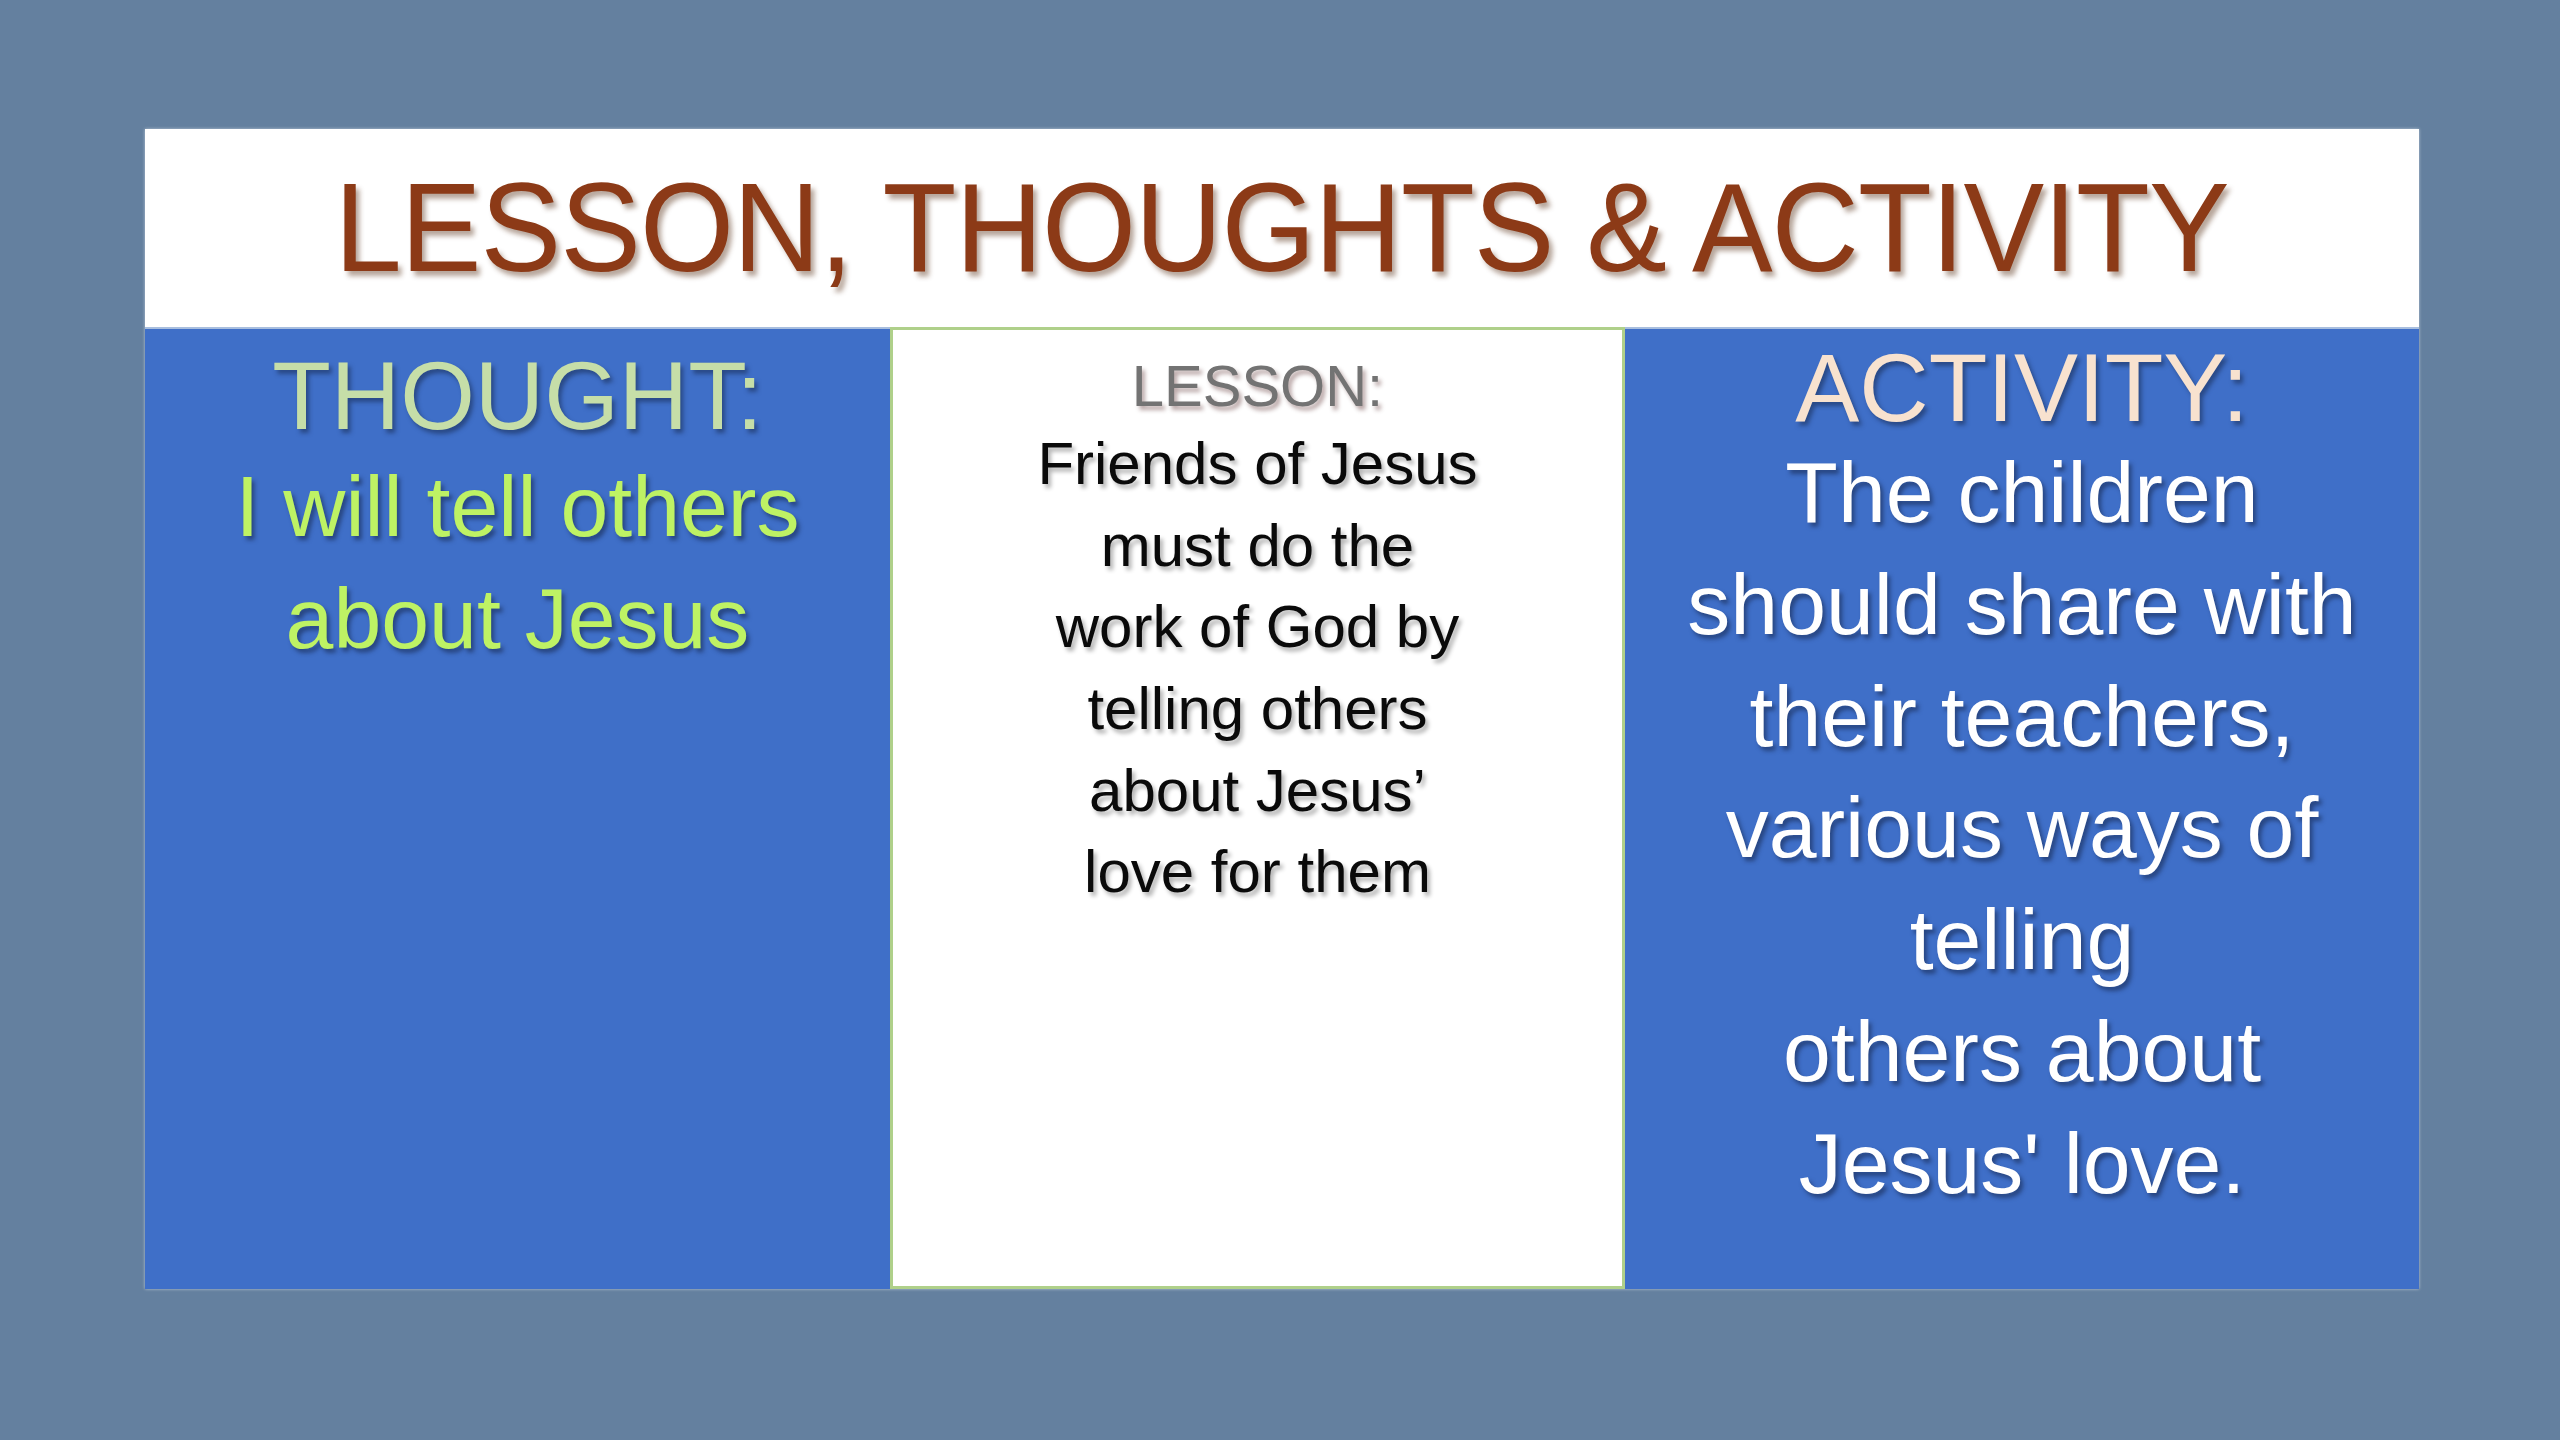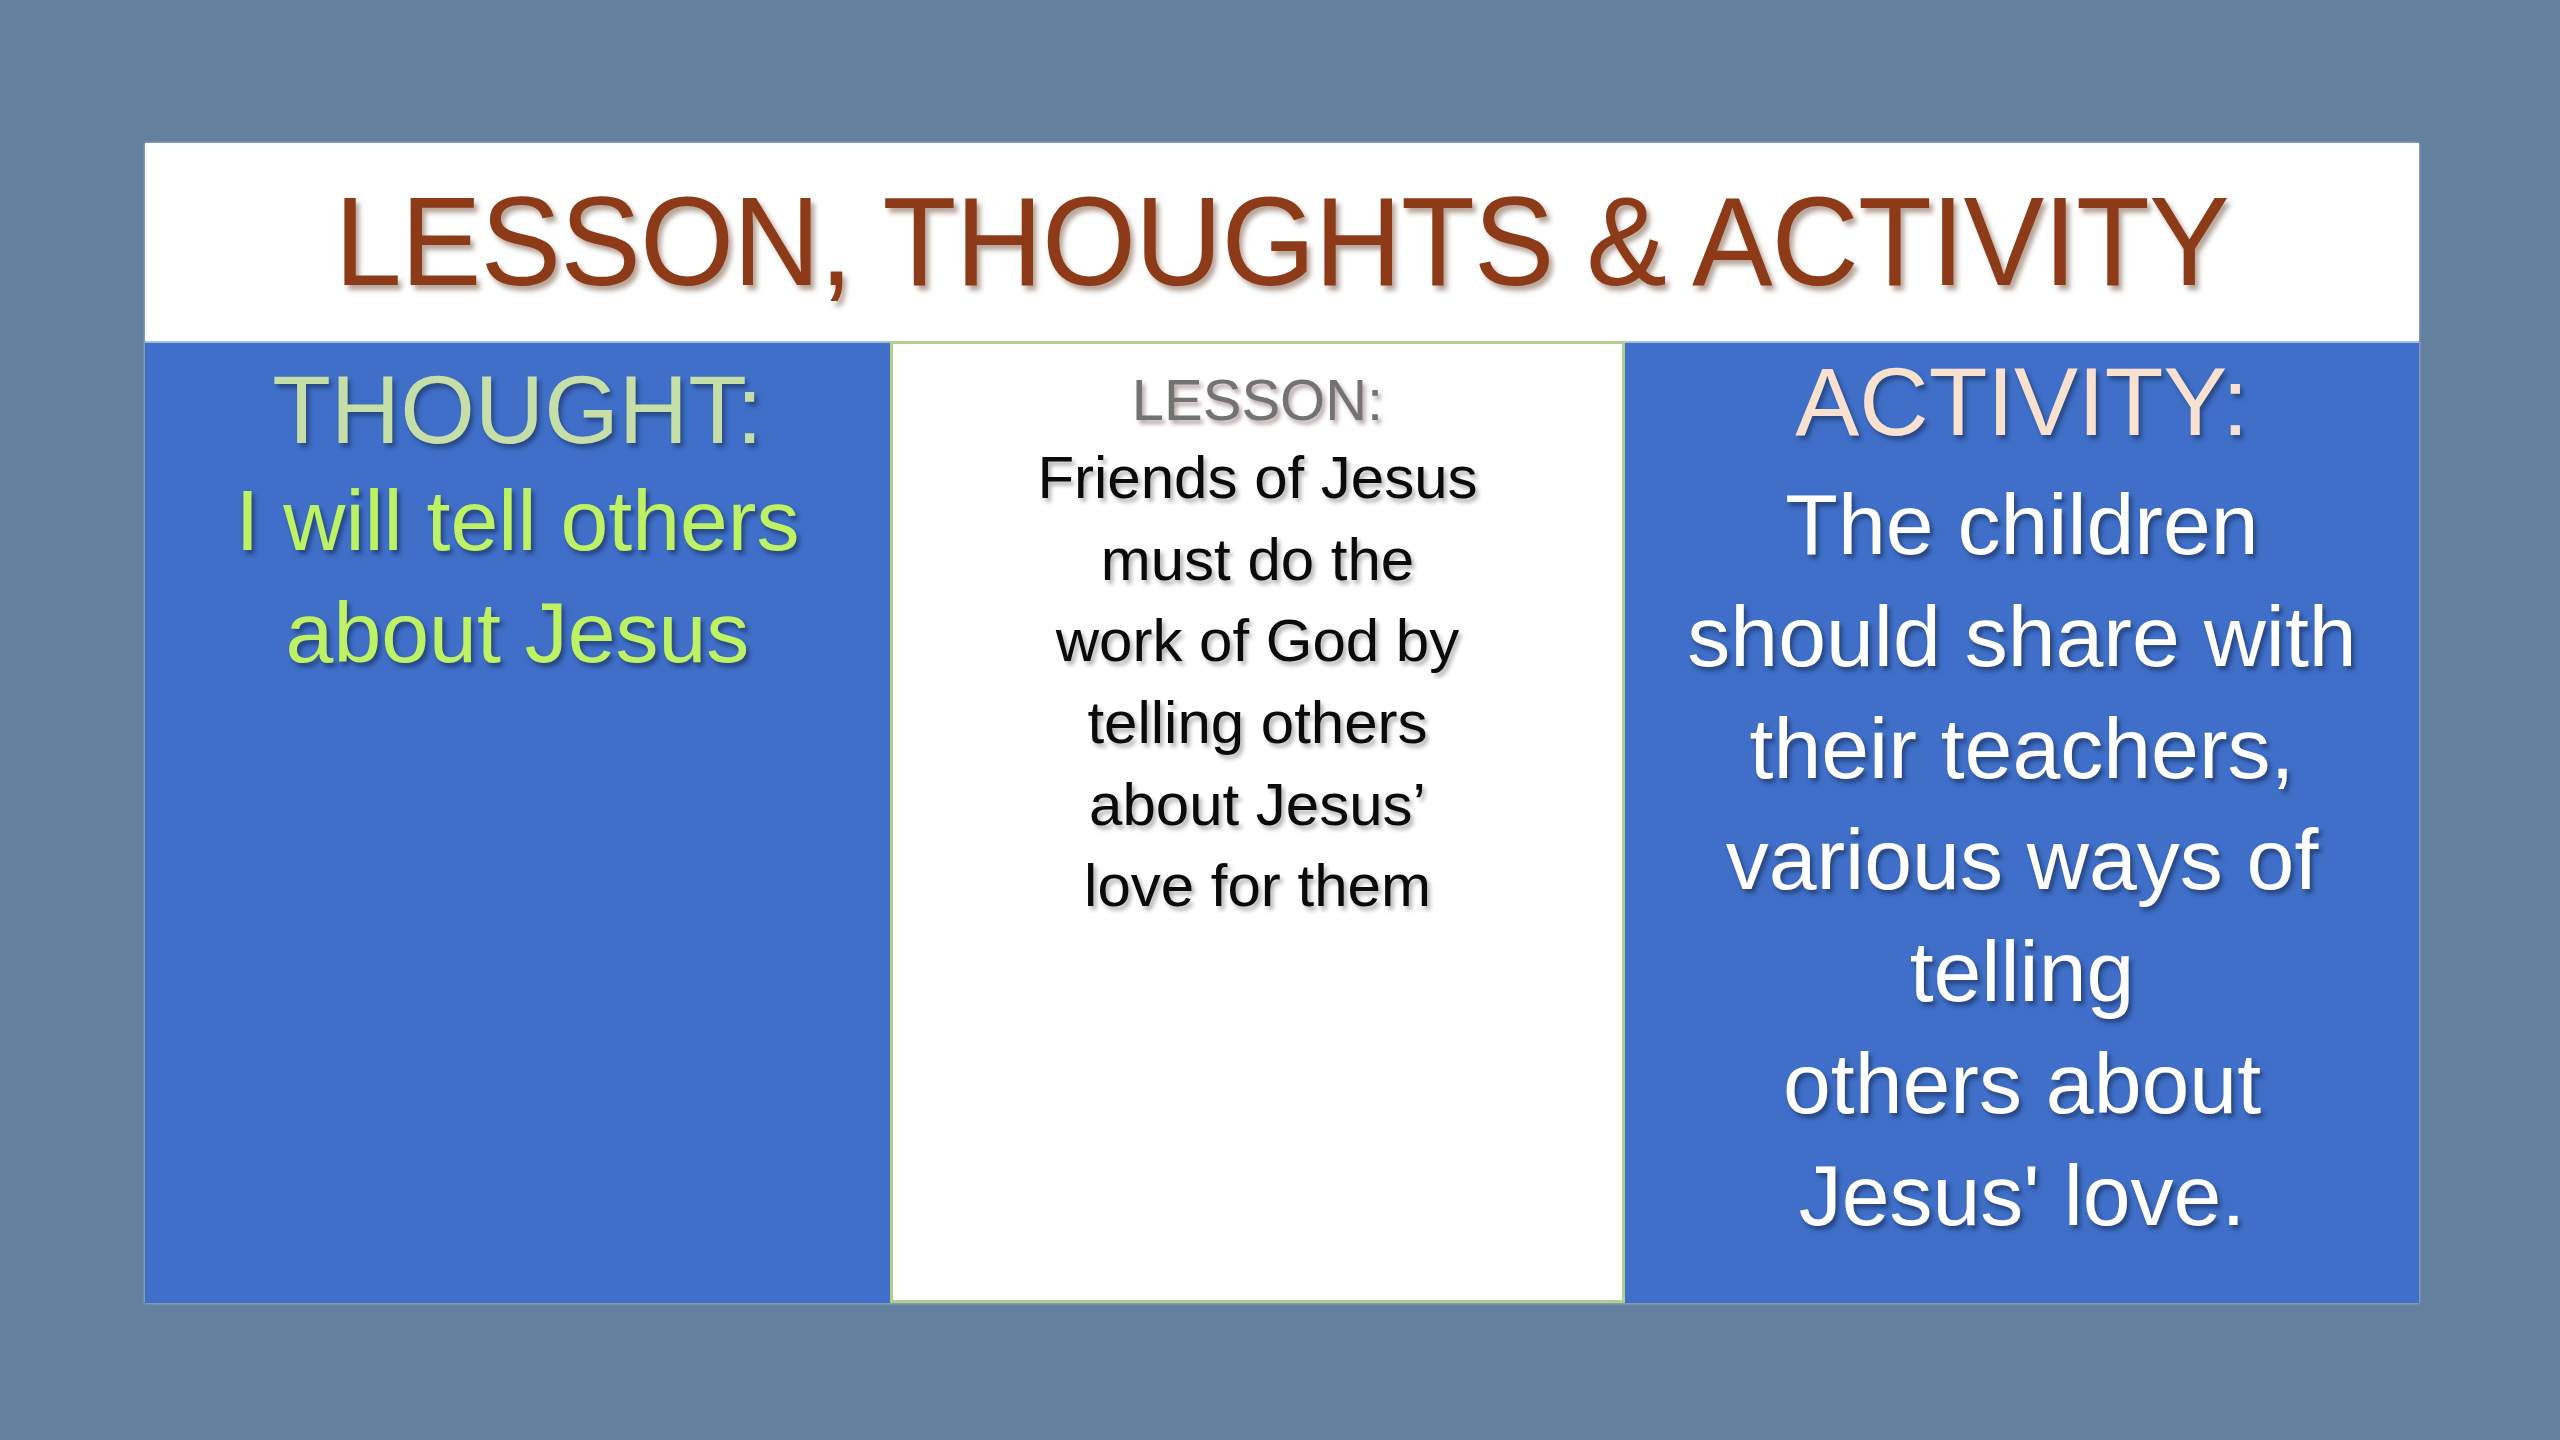--- a/index.html
+++ b/index.html
@@ -12,21 +12,21 @@
   body {
     background: #64809F;
     font-family: "Liberation Sans", sans-serif;
     -webkit-font-smoothing: antialiased;
   }
 
   
   #slide-card {
     position: absolute;
     left: 145px;
-    top: 143px;
+    top: 129px;
     width: 2274px;
     height: 1160px;
     display: flex;
     flex-direction: column;
     box-shadow: 0 0 3px rgba(255,255,255,0.55);
   }
 
   
   #title-bar {
     height: 198px;
@@ -129,21 +129,21 @@
     color: #0A0A0A;
     text-shadow: 3px 4px 4px rgba(0,0,0,0.30);
     margin-top: 8px;
     width: 100%;
     font-size: 60px;
     line-height: 1.36;
   }
   #activity-body {
     color: #FFFFFF;
     text-shadow: 3px 4px 4px rgba(20,35,70,0.55);
-    margin-top: 18px;
+    margin-top: 0;
     width: 100%;
     font-size: 86px;
     line-height: 1.30;
   }
 </style>
 </head>
 <body>
 
 <div id="slide-card">
 

